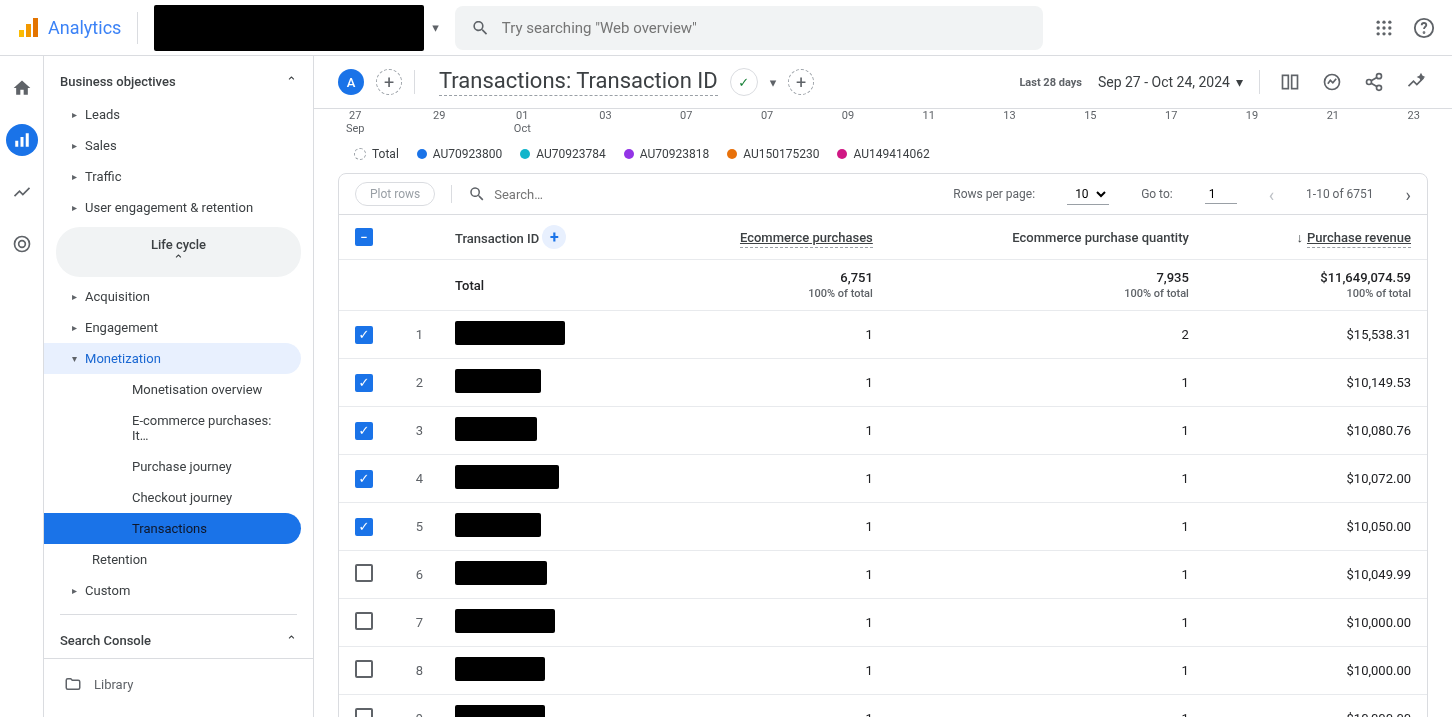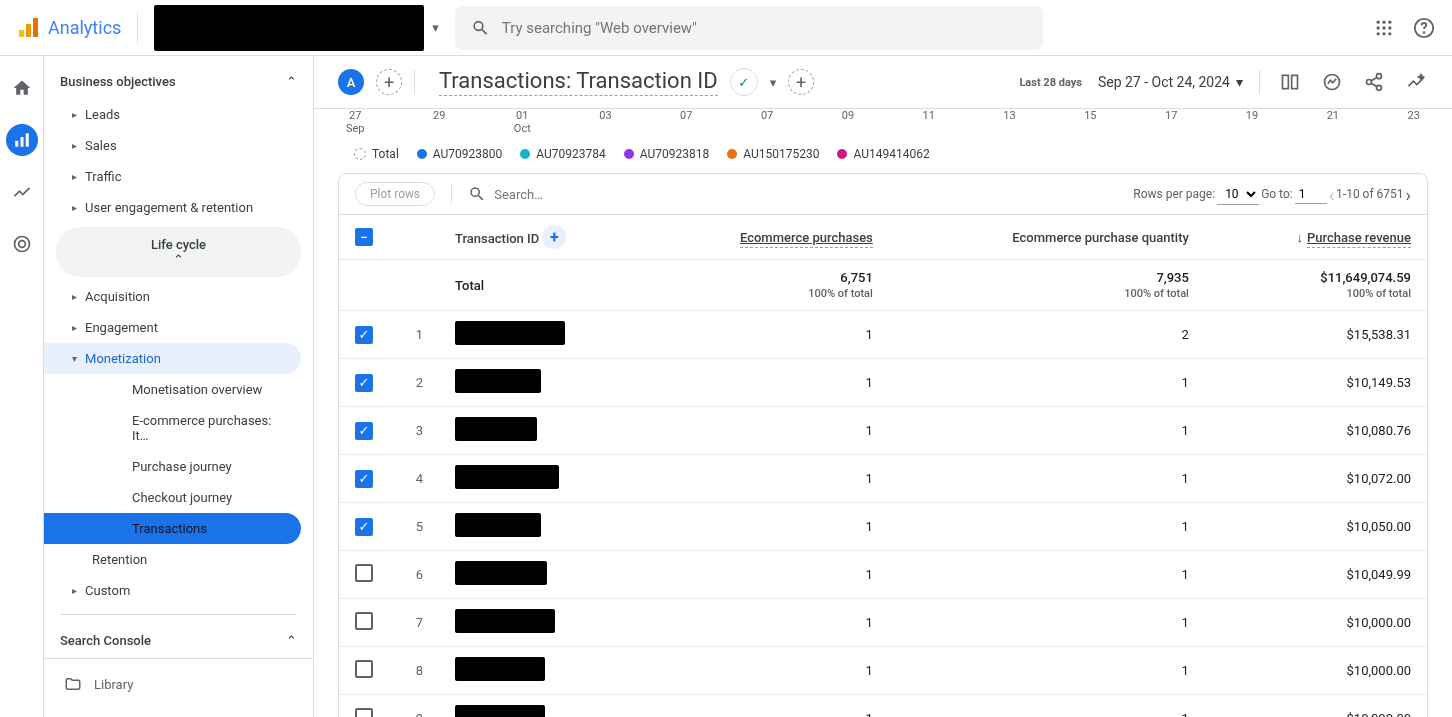--- a/index.html
+++ b/index.html
@@ -43,21 +43,21 @@
 .content { flex: 1; overflow-y: auto; padding: 0 24px 24px; }
 .axis-row { display: flex; justify-content: space-between; padding: 0 8px; font-size: 11px; color: #5f6368; }
 .legend-row { display: flex; gap: 18px; padding: 12px 16px; font-size: 12px; color: #3c4043; flex-wrap: wrap; }
 .legend-item { display: flex; align-items: center; gap: 6px; }
 .legend-dot { width: 10px; height: 10px; border-radius: 50%; }
 .table-card { border: 1px solid #dadce0; border-radius: 8px; overflow: hidden; }
 .table-toolbar { display: flex; align-items: center; padding: 8px 16px; gap: 16px; border-bottom: 1px solid #dadce0; }
 .plot-chip { border: 1px solid #dadce0; border-radius: 16px; padding: 4px 14px; font-size: 12px; color: #9aa0a6; }
 .tb-search { display: flex; align-items: center; gap: 8px; border-left: 1px solid #dadce0; padding-left: 16px; }
 .tb-search input { border: none; outline: none; font-size: 13px; width: 200px; }
-.pager { margin-left: auto; display: flex; align-items: center; gap: 2px; font-size: 12px; color: #5f6368; }
+.pager { margin-left: auto; display: flex; align-items: center; gap: 32px; font-size: 12px; color: #5f6368; }
 .pager select, .pager input { border: none; border-bottom: 1px solid #9aa0a6; background: transparent; font-size: 12px; padding: 2px 4px; outline: none; }
 .pager input { width: 32px; }
 table { width: 100%; border-collapse: collapse; }
 th, td { padding: 10px 16px; font-size: 13px; border-bottom: 1px solid #e8eaed; }
 th { text-align: right; color: #3c4043; font-weight: 500; }
 th.left, td.left { text-align: left; }
 td { text-align: right; }
 .cb-col { width: 48px; text-align: center; }
 .idx-col { width: 50px; color: #5f6368; }
 .txid-col { width: 200px; }

